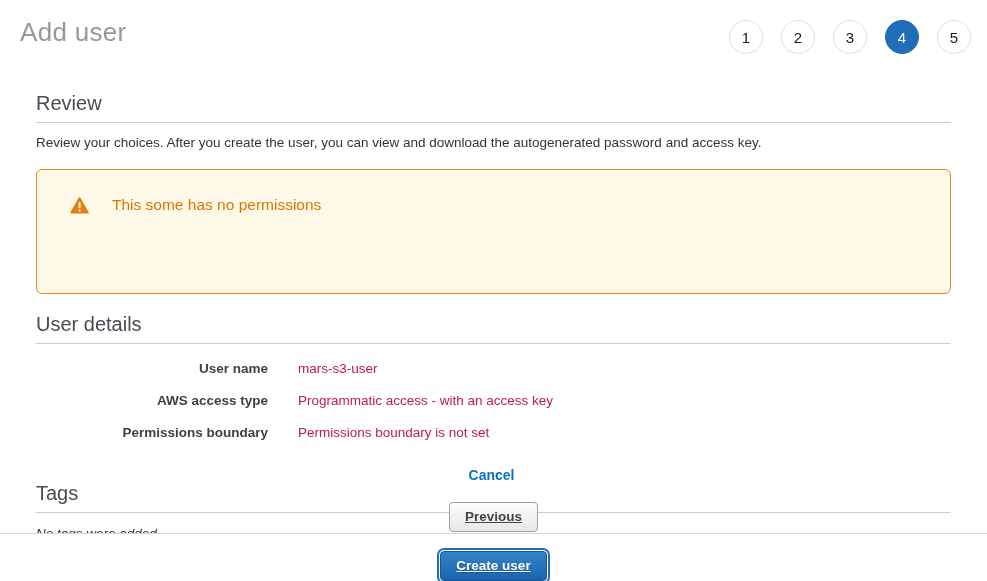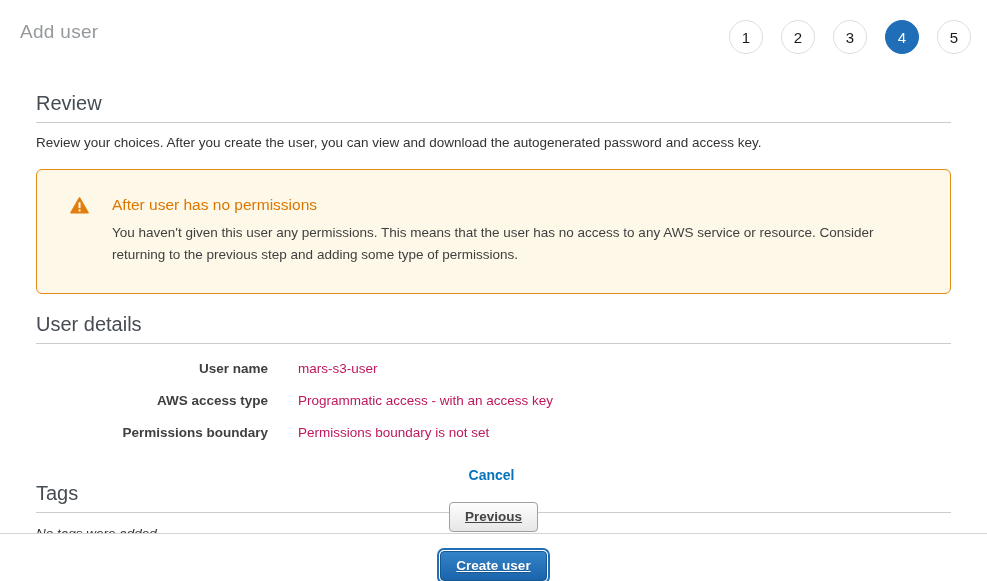--- a/index.html
+++ b/index.html
@@ -14,21 +14,21 @@
   body{
     width:987px;height:581px;position:relative;background:#fff;
     font-family:"Liberation Sans", sans-serif;color:#333;overflow:hidden;
   }
   
   .page-header{
     display:flex;justify-content:space-between;align-items:flex-start;
     padding:16px 16px 0 20px;
   }
   .page-title{
-    font-size:19px;font-weight:400;color:#95999c;letter-spacing:.3px;
+    font-size:26px;font-weight:400;color:#95999c;letter-spacing:.3px;
     line-height:32px;
   }
   .steps{display:flex;gap:18px;margin-top:4px;}
   .step{
     width:34px;height:34px;border-radius:50%;border:1px solid #dadfdf;
     background:#fff;color:#16191f;font-size:15px;
     display:flex;align-items:center;justify-content:center;
   }
   .step.active{background:var(--accent-blue);border-color:var(--accent-blue);color:#fff;}
   
@@ -116,22 +116,21 @@
 
   <div class="warning-box">
     <span class="warning-icon">
       <svg width="19" height="17" viewBox="0 0 20 18" aria-hidden="true">
         <path d="M10 1.2 L18.8 16.6 H1.2 Z" fill="#e07f10" stroke="#e07f10" stroke-width="2" stroke-linejoin="round"></path>
         <rect x="9" y="5.6" width="2.1" height="6.2" fill="#fdf8e7"></rect>
         <rect x="9" y="13.2" width="2.1" height="2.1" fill="#fdf8e7"></rect>
       </svg>
     </span>
     <div class="warning-text">
-      <div class="warning-title">After user has no permissions</div>
-      <div class="warning-body">You haven't given this user any permissions. This means that the user has no access to any AWS service or resource. Consider returning to the previous step and adding some type of permissions.</div>
+      <div class="warning-title">This some has no permissions</div>
     </div>
   </div>
 
   <div class="section-user-details">
     <h2 class="section-heading">User details</h2>
     <hr class="rule">
     <div class="detail-rows">
       <div class="detail-row">
         <div class="detail-label">User name</div>
         <div class="detail-value">mars-s3-user</div>

